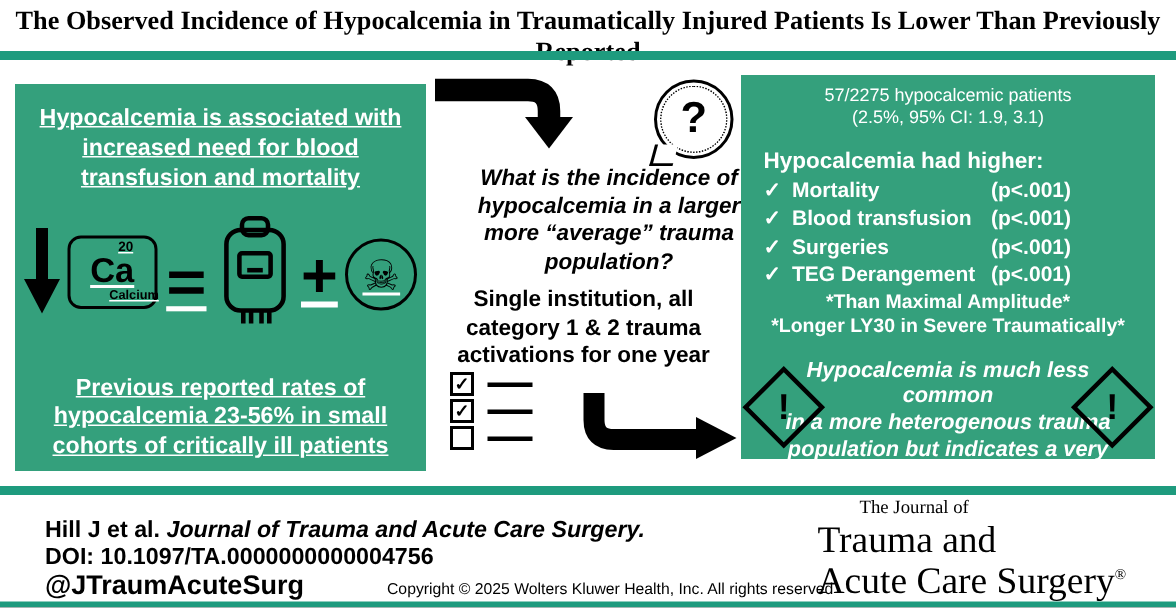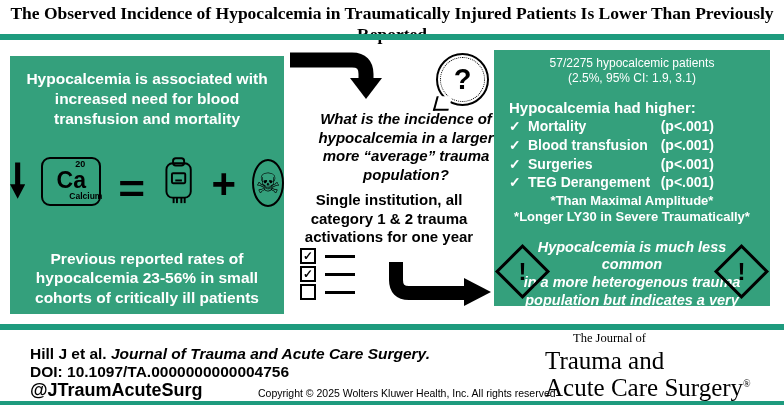--- a/index.html
+++ b/index.html
@@ -8,23 +8,23 @@
   
   .title{position:absolute;top:3px;left:0;right:0;text-align:center;
          font-family:"Liberation Serif",serif;font-weight:bold;font-size:17.5px;}
   
   .rule{position:absolute;left:0;width:784px;background:#1e9b7e;}
   .rule-top{top:34px;height:6px;}
   .rule-mid{top:324px;height:6px;}
   .rule-bot{top:401px;height:4px;}
   
   .panel{position:absolute;background:#34a07c;color:#fff;}
-  .panel-left{left:10px;top:56px;width:274px;height:258px;display:flex;flex-direction:column;}
+  .panel-left{left:10px;top:56px;width:274px;height:258px;display:flex;flex-direction:column;text-decoration:underline;}
   .pl-heading{margin-top:13px;text-align:center;font-size:15.5px;font-weight:600;line-height:1.28;padding:0 12px;}
-  .pl-icons{display:flex;align-items:center;justify-content:center;gap:16px;margin-top:14px;color:#000;}
+  .pl-icons{display:flex;align-items:center;justify-content:center;gap:5px;margin-top:14px;color:#000;}
   .ca-box{width:56px;border:2.5px solid #000;border-radius:9px;text-align:center;padding:1px 0 3px;line-height:1;}
   .ca-num{font-size:9px;font-weight:700;text-align:center;padding-left:18px;}
   .ca-sym{font-size:23px;font-weight:700;}
   .ca-label{font-size:8.5px;font-weight:600;margin-top:0;padding-left:26px;}
   .equals{font-size:46px;font-weight:900;line-height:1;transform:scaleY(.85);margin:14px 1px 0;}
   .plus{font-size:42px;font-weight:900;line-height:1;margin-top:6px;}
   .skull{width:44px;height:44px;border:2.5px solid #000;border-radius:50%;display:flex;
          align-items:center;justify-content:center;font-size:28px;margin-top:4px;}
   .pl-footer{margin-top:auto;margin-bottom:6px;text-align:center;font-size:15.5px;font-weight:600;line-height:1.28;}
   

